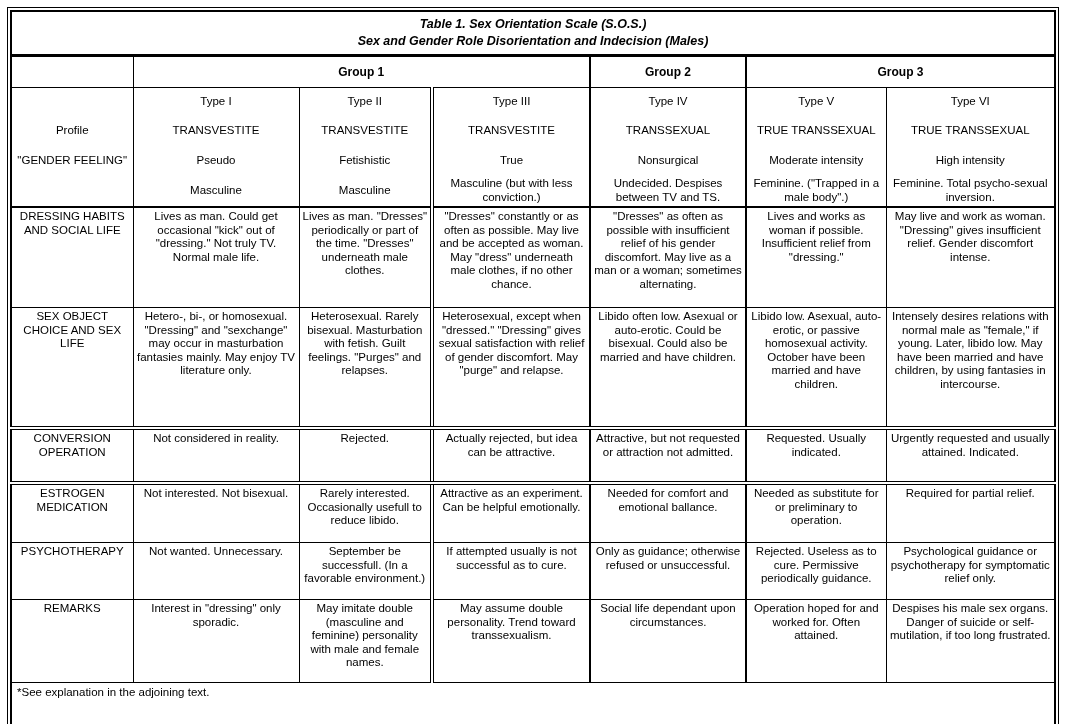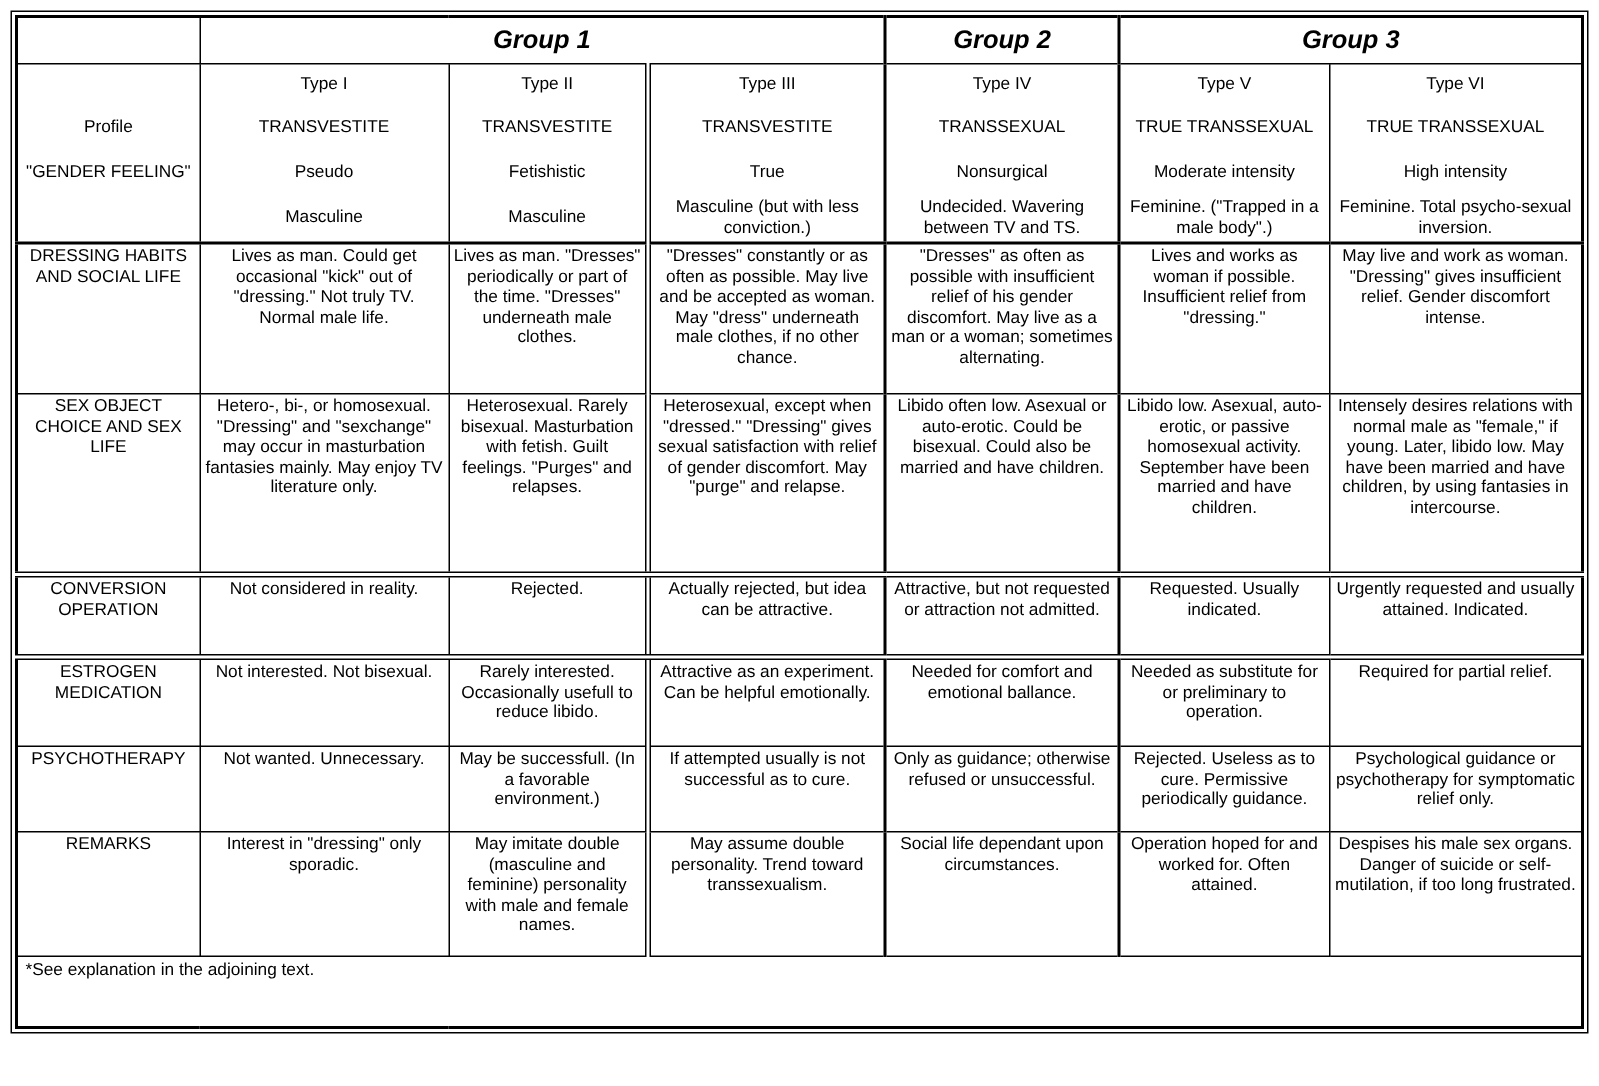--- a/index.html
+++ b/index.html
@@ -63,21 +63,21 @@
   tr.r-psych td { height: 52px; }
   tr.r-remarks td { height: 78px; }
   tr.r-foot td { height: 40px; text-align: left; vertical-align: top; padding: 3px 5px; }
 
   .title-line1, .title-line2 {
     font-weight: bold;
     font-style: italic;
     font-size: 12.5px;
     line-height: 17px;
   }
-  .group-label { font-weight: bold; font-size: 17px; font-style: italic; }
+  .group-label { font-weight: bold; font-size: 12px; }
 
   
   .hdr-stack {
     display: grid;
     grid-template-rows: 28px 30px 30px 1fr;
     height: 118px;
     align-items: center;
     justify-items: center;
     padding: 0 2px;
     box-sizing: border-box;
@@ -97,20 +97,26 @@
         <col class="c-label">
           <col class="c-t1">
           <col class="c-t2">
           <col class="c-t3">
         <col class="c-t4">
           <col class="c-t5">
           <col class="c-t6">
       </colgroup>
 
       <tbody>
+          <tr class="r-title">
+        <td colspan="7">
+          <div class="title-line1">Table 1. Sex Orientation Scale (S.O.S.)</div>
+          <div class="title-line2">Sex and Gender Role Disorientation and Indecision (Males)</div>
+        </td>
+      </tr>
 
       <tr class="r-group">
         <td></td>
         <td colspan="3" class="group-label">Group 1</td>
         <td class="group-label v-grp">Group 2</td>
         <td colspan="2" class="group-label v-grp">Group 3</td>
       </tr>
 
       <tr class="r-hdr">
         <td>
@@ -143,21 +149,21 @@
             <div>TRANSVESTITE</div>
             <div>True</div>
             <div>Masculine (but with less conviction.)</div>
           </div>
         </td>
         <td class="v-grp">
           <div class="hdr-stack">
             <div>Type IV</div>
             <div>TRANSSEXUAL</div>
             <div>Nonsurgical</div>
-            <div>Undecided. Wavering between TV and TS.</div>
+            <div>Undecided. Despises between TV and TS.</div>
           </div>
         </td>
         <td class="v-grp">
           <div class="hdr-stack">
             <div>Type V</div>
             <div>TRUE TRANSSEXUAL</div>
             <div>Moderate intensity</div>
             <div>Feminine. ("Trapped in a male body".)</div>
           </div>
         </td>
@@ -180,21 +186,21 @@
         <td class="v-grp">Lives and works as woman if possible. Insufficient relief from "dressing."</td>
         <td>May live and work as woman. "Dressing" gives insufficient relief. Gender discomfort intense.</td>
       </tr>
 
       <tr class="r-sexobj">
         <td class="row-label">SEX OBJECT CHOICE AND SEX LIFE</td>
         <td>Hetero-, bi-, or homosexual. "Dressing" and "sexchange" may occur in masturbation fantasies mainly. May enjoy TV literature only.</td>
         <td>Heterosexual. Rarely bisexual. Masturbation with fetish. Guilt feelings. "Purges" and relapses.</td>
         <td class="v-dbl">Heterosexual, except when "dressed." "Dressing" gives sexual satisfaction with relief of gender discomfort. May "purge" and relapse.</td>
         <td class="v-grp">Libido often low. Asexual or auto-erotic. Could be bisexual. Could also be married and have children.</td>
-        <td class="v-grp">Libido low. Asexual, auto-erotic, or passive homosexual activity. September have been married and have children.</td>
+        <td class="v-grp">Libido low. Asexual, auto-erotic, or passive homosexual activity. October have been married and have children.</td>
         <td>Intensely desires relations with normal male as "female," if young. Later, libido low. May have been married and have children, by using fantasies in intercourse.</td>
       </tr>
 
 
       <tr class="r-conv">
         <td class="row-label">CONVERSION OPERATION</td>
         <td>Not considered in reality.</td>
         <td>Rejected.</td>
         <td class="v-dbl">Actually rejected, but idea can be attractive.</td>
         <td class="v-grp">Attractive, but not requested or attraction not admitted.</td>
@@ -208,21 +214,21 @@
         <td>Rarely interested. Occasionally usefull to reduce libido.</td>
         <td class="v-dbl">Attractive as an experiment. Can be helpful emotionally.</td>
         <td class="v-grp">Needed for comfort and emotional ballance.</td>
         <td class="v-grp">Needed as substitute for or preliminary to operation.</td>
         <td>Required for partial relief.</td>
       </tr>
 
       <tr class="r-psych">
         <td class="row-label">PSYCHOTHERAPY</td>
         <td>Not wanted. Unnecessary.</td>
-        <td>May be successfull. (In a favorable environment.)</td>
+        <td>September be successfull. (In a favorable environment.)</td>
         <td class="v-dbl">If attempted usually is not successful as to cure.</td>
         <td class="v-grp">Only as guidance; otherwise refused or unsuccessful.</td>
         <td class="v-grp">Rejected. Useless as to cure. Permissive periodically guidance.</td>
         <td>Psychological guidance or psychotherapy for symptomatic relief only.</td>
       </tr>
 
       <tr class="r-remarks">
         <td class="row-label">REMARKS</td>
         <td>Interest in "dressing" only sporadic.</td>
         <td>May imitate double (masculine and feminine) personality with male and female names.</td>

